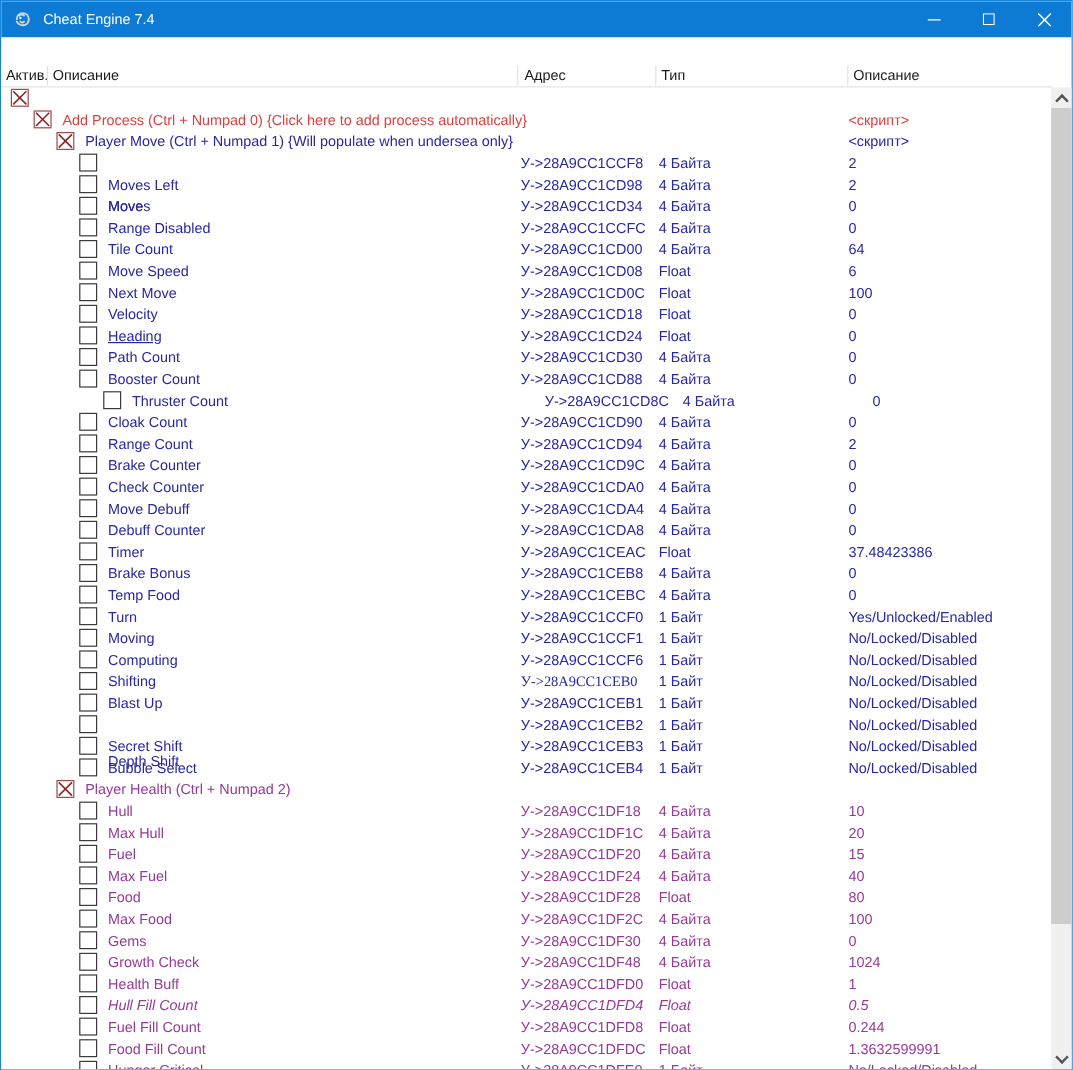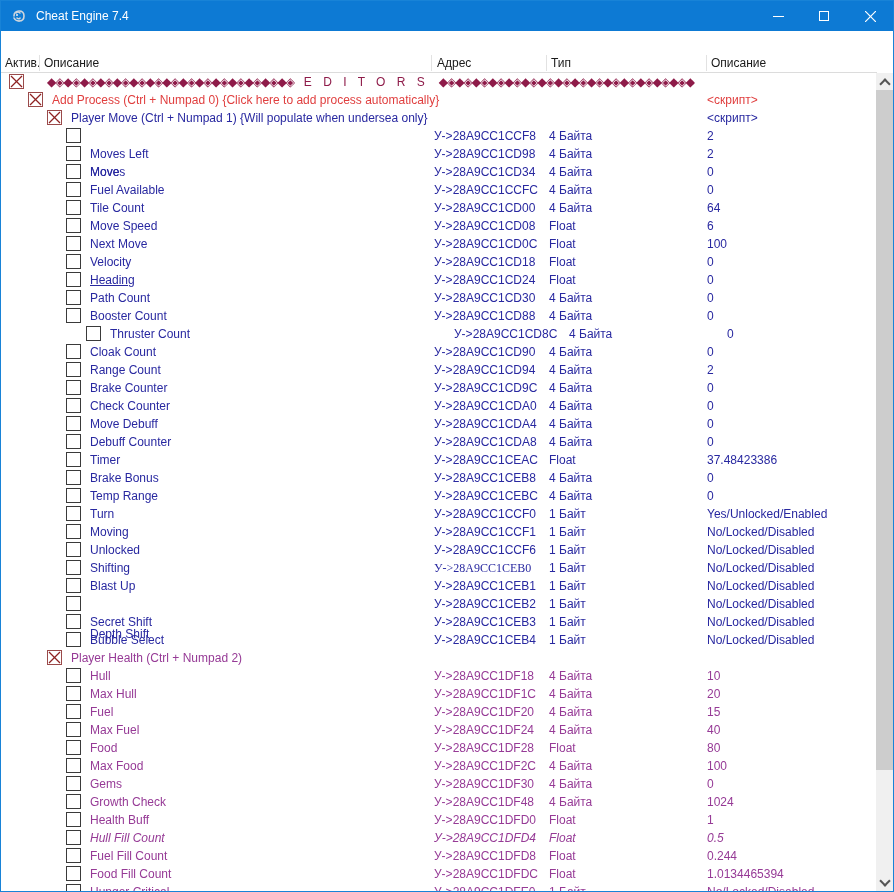--- a/index.html
+++ b/index.html
@@ -115,21 +115,20 @@
   <div class="list" id="cheat-list">
       <div class="table-row" style="top: 0px;">
         <span class="cbx checked" style="left: 8px;">
           <svg viewBox="0 0 13 13">
             <g stroke="#8e2121" stroke-width="1.3">
               <line x1="1" y1="1" x2="12" y2="12"></line>
               <line x1="12" y1="1" x2="1" y2="12"></line>
             </g>
           </svg>
         </span>
-        <span class="cell c-maroon" style="left: 46px;"><span class="diamonds">◆◈◆◈◆◈◆◈◆◈◆◈◆◈◆◈◆◈◆◈◆◈◆◈◆◈◆◈◆◈</span><span class="ed-label">E D I T O R S</span><span class="diamonds">◆◈◆◈◆◈◆◈◆◈◆◈◆◈◆◈◆◈◆◈◆◈◆◈◆◈◆◈◆◈◆</span></span>
       </div>
       <div class="table-row" style="top: 18px;">
         <span class="cbx checked" style="left: 27px;">
           <svg viewBox="0 0 13 13">
             <g stroke="#8e2121" stroke-width="1.3">
               <line x1="1" y1="1" x2="12" y2="12"></line>
               <line x1="12" y1="1" x2="1" y2="12"></line>
             </g>
           </svg>
         </span>
@@ -164,21 +163,21 @@
       </div>
       <div class="table-row" style="top: 90px;">
         <span class="cbx" style="left: 65px;"></span>
         <span class="cell c-navy" style="left: 89px;">Moves</span>
         <span class="cell c-navy" style="left: 433px;">У-&gt;28A9CC1CD34</span>
         <span class="cell c-navy" style="left: 548px;">4 Байта</span>
         <span class="cell c-navy" style="left: 706px;">0</span>
       </div>
       <div class="table-row" style="top: 108px;">
         <span class="cbx" style="left: 65px;"></span>
-        <span class="cell c-navy" style="left: 89px;">Fuel Available</span>
+        <span class="cell c-navy" style="left: 89px;">Range Disabled</span>
         <span class="cell c-navy" style="left: 433px;">У-&gt;28A9CC1CCFC</span>
         <span class="cell c-navy" style="left: 548px;">4 Байта</span>
         <span class="cell c-navy" style="left: 706px;">0</span>
       </div>
       <div class="table-row" style="top: 126px;">
         <span class="cbx" style="left: 65px;"></span>
         <span class="cell c-navy" style="left: 89px;">Tile Count</span>
         <span class="cell c-navy" style="left: 433px;">У-&gt;28A9CC1CD00</span>
         <span class="cell c-navy" style="left: 548px;">4 Байта</span>
         <span class="cell c-navy" style="left: 706px;">64</span>
@@ -283,42 +282,42 @@
       </div>
       <div class="table-row" style="top: 396px;">
         <span class="cbx" style="left: 65px;"></span>
         <span class="cell c-navy" style="left: 89px;">Brake Bonus</span>
         <span class="cell c-navy" style="left: 433px;">У-&gt;28A9CC1CEB8</span>
         <span class="cell c-navy" style="left: 548px;">4 Байта</span>
         <span class="cell c-navy" style="left: 706px;">0</span>
       </div>
       <div class="table-row" style="top: 414px;">
         <span class="cbx" style="left: 65px;"></span>
-        <span class="cell c-navy" style="left: 89px;">Temp Range</span>
+        <span class="cell c-navy" style="left: 89px;">Temp Food</span>
         <span class="cell c-navy" style="left: 433px;">У-&gt;28A9CC1CEBC</span>
         <span class="cell c-navy" style="left: 548px;">4 Байта</span>
         <span class="cell c-navy" style="left: 706px;">0</span>
       </div>
       <div class="table-row" style="top: 432px;">
         <span class="cbx" style="left: 65px;"></span>
         <span class="cell c-navy" style="left: 89px;">Turn</span>
         <span class="cell c-navy" style="left: 433px;">У-&gt;28A9CC1CCF0</span>
         <span class="cell c-navy" style="left: 548px;">1 Байт</span>
         <span class="cell c-navy" style="left: 706px;">Yes/Unlocked/Enabled</span>
       </div>
       <div class="table-row" style="top: 450px;">
         <span class="cbx" style="left: 65px;"></span>
         <span class="cell c-navy" style="left: 89px;">Moving</span>
         <span class="cell c-navy" style="left: 433px;">У-&gt;28A9CC1CCF1</span>
         <span class="cell c-navy" style="left: 548px;">1 Байт</span>
         <span class="cell c-navy" style="left: 706px;">No/Locked/Disabled</span>
       </div>
       <div class="table-row" style="top: 468px;">
         <span class="cbx" style="left: 65px;"></span>
-        <span class="cell c-navy" style="left: 89px;">Unlocked</span>
+        <span class="cell c-navy" style="left: 89px;">Computing</span>
         <span class="cell c-navy" style="left: 433px;">У-&gt;28A9CC1CCF6</span>
         <span class="cell c-navy" style="left: 548px;">1 Байт</span>
         <span class="cell c-navy" style="left: 706px;">No/Locked/Disabled</span>
       </div>
       <div class="table-row" style="top: 486px;">
         <span class="cbx" style="left: 65px;"></span>
         <span class="cell c-navy" style="left: 89px;">Shifting</span>
         <span class="cell c-navy" style="left: 433px; font-family: Liberation Serif, serif;">У-&gt;28A9CC1CEB0</span>
         <span class="cell c-navy" style="left: 548px;">1 Байт</span>
         <span class="cell c-navy" style="left: 706px;">No/Locked/Disabled</span>
@@ -437,21 +436,21 @@
         <span class="cell c-purple" style="left: 89px;">Fuel Fill Count</span>
         <span class="cell c-purple" style="left: 433px;">У-&gt;28A9CC1DFD8</span>
         <span class="cell c-purple" style="left: 548px;">Float</span>
         <span class="cell c-purple" style="left: 706px;">0.244</span>
       </div>
       <div class="table-row" style="top: 792px;">
         <span class="cbx" style="left: 65px;"></span>
         <span class="cell c-purple" style="left: 89px;">Food Fill Count</span>
         <span class="cell c-purple" style="left: 433px;">У-&gt;28A9CC1DFDC</span>
         <span class="cell c-purple" style="left: 548px;">Float</span>
-        <span class="cell c-purple" style="left: 706px;">1.0134465394</span>
+        <span class="cell c-purple" style="left: 706px;">1.3632599991</span>
       </div>
       <div class="table-row" style="top: 810px;">
         <span class="cbx" style="left: 65px;"></span>
         <span class="cell c-purple" style="left: 89px;">Hunger Critical</span>
         <span class="cell c-purple" style="left: 433px;">У-&gt;28A9CC1DFE0</span>
         <span class="cell c-purple" style="left: 548px;">1 Байт</span>
         <span class="cell c-purple" style="left: 706px;">No/Locked/Disabled</span>
       </div>
     </div>
 

